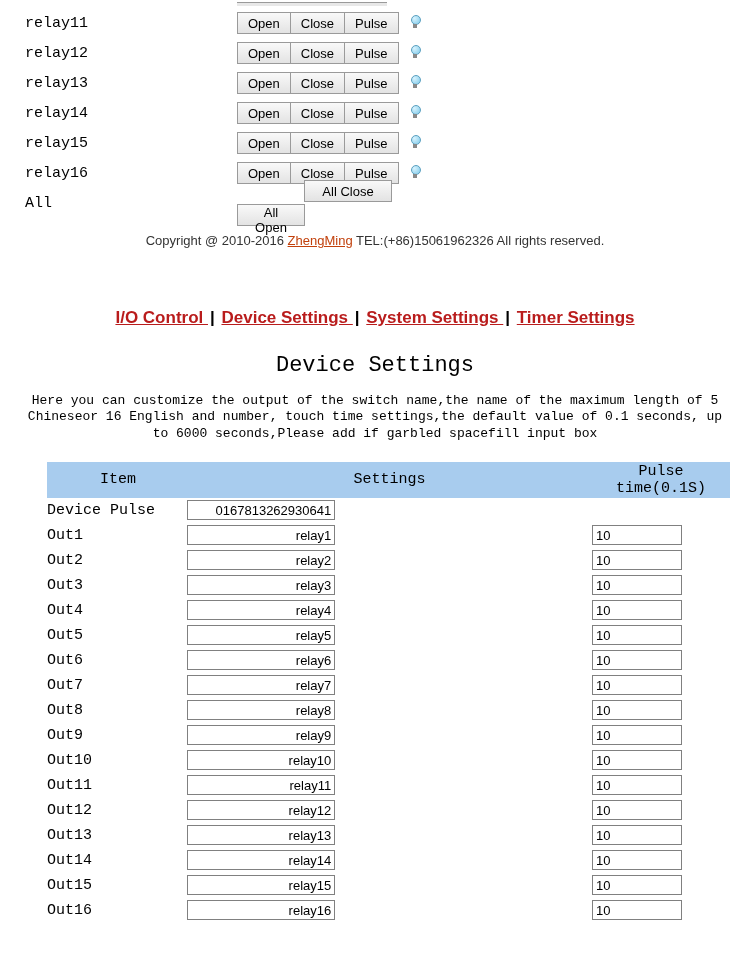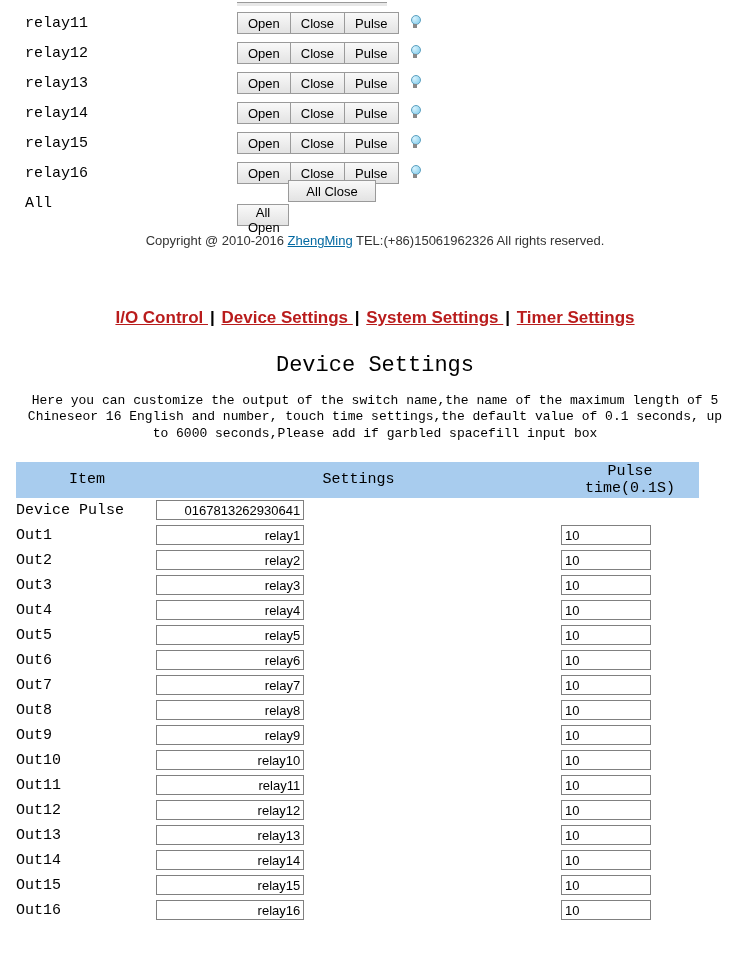--- a/index.html
+++ b/index.html
@@ -54,21 +54,21 @@
     width:4px; height:4px;
     background:#888;
   }
   .copyright {
     text-align: center;
     font-size: 13px;
     color:#333;
     margin-top:15px;
     margin-bottom:60px;
   }
-  .copyright a { color:#0369a1; }
+  .copyright a { color:#c2410c; }
   .navlinks {
     text-align:center;
     font-size:17px;
     font-weight:bold;
     margin-bottom:25px;
   }
   .navlinks a { color:#b91c1c; text-decoration:underline; }
   .navlinks .sep { color:#000; font-weight:bold; padding:0 2px; }
   h2.title {
     text-align:center;
@@ -81,21 +81,21 @@
     text-align:center;
     font-family:"Courier New", monospace;
     font-size:13px;
     line-height:1.25;
     padding:0 25px;
     margin-bottom:20px;
   }
   table.settings {
     border-collapse:collapse;
     width: 683px;
-    margin-left:16px;
+    margin-left:47px;
   }
   table.settings th {
     background:#a8ccee;
     font-family:"Courier New", monospace;
     font-size:15px;
     font-weight:normal;
     border:0;
     height:20px;
     text-align:center;
   }
@@ -181,21 +181,21 @@
             <button class="btn">Open</button>
             <button class="btn">Close</button>
             <button class="btn">Pulse</button>
           </span>
           <span class="bulb"></span>
         </div>
       </div>
     <div class="relay-row">
       <span class="relay-label">All</span>
       <span class="relay-buttons">
-        <button class="btn" style="width:52px;margin-top:24px;">All Open</button>
+        <button class="btn" style="width:68px;margin-top:24px;">All Open</button>
         <button class="btn" style="width:88px;">All Close</button>
       </span>
     </div>
   </div>
 
   <div class="copyright">
     <span>Copyright @ 2010-2016 </span><a href="#">ZhengMing</a><span> TEL:(+86)15061962326 All rights reserved.</span>
   </div>
 
   <div class="navlinks">

